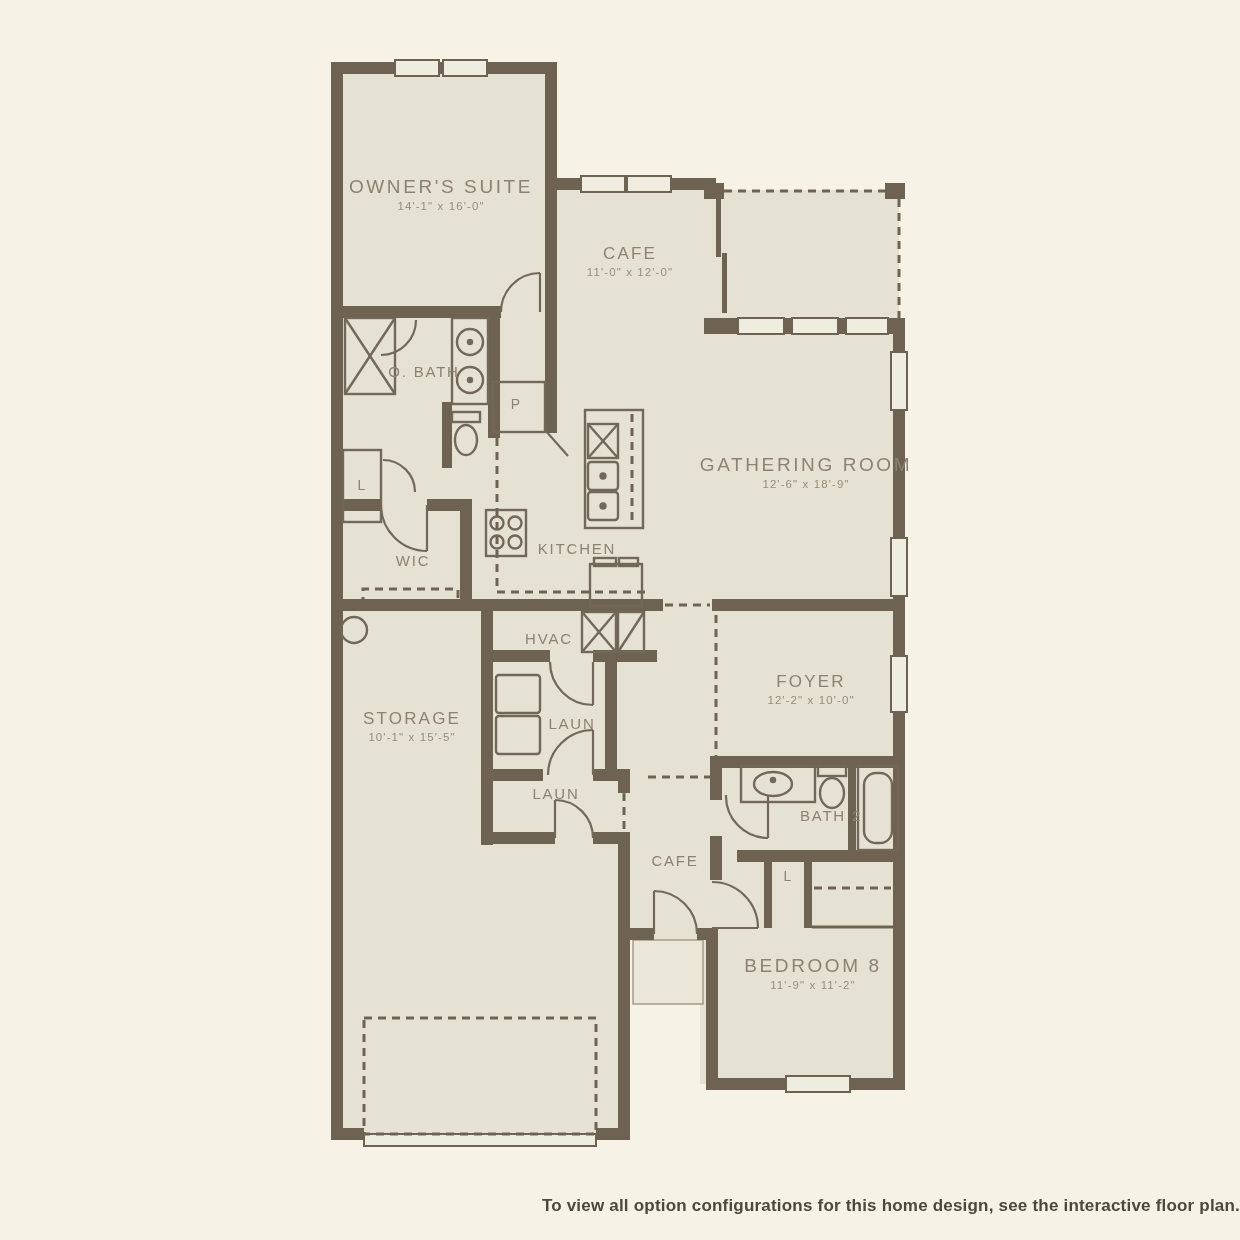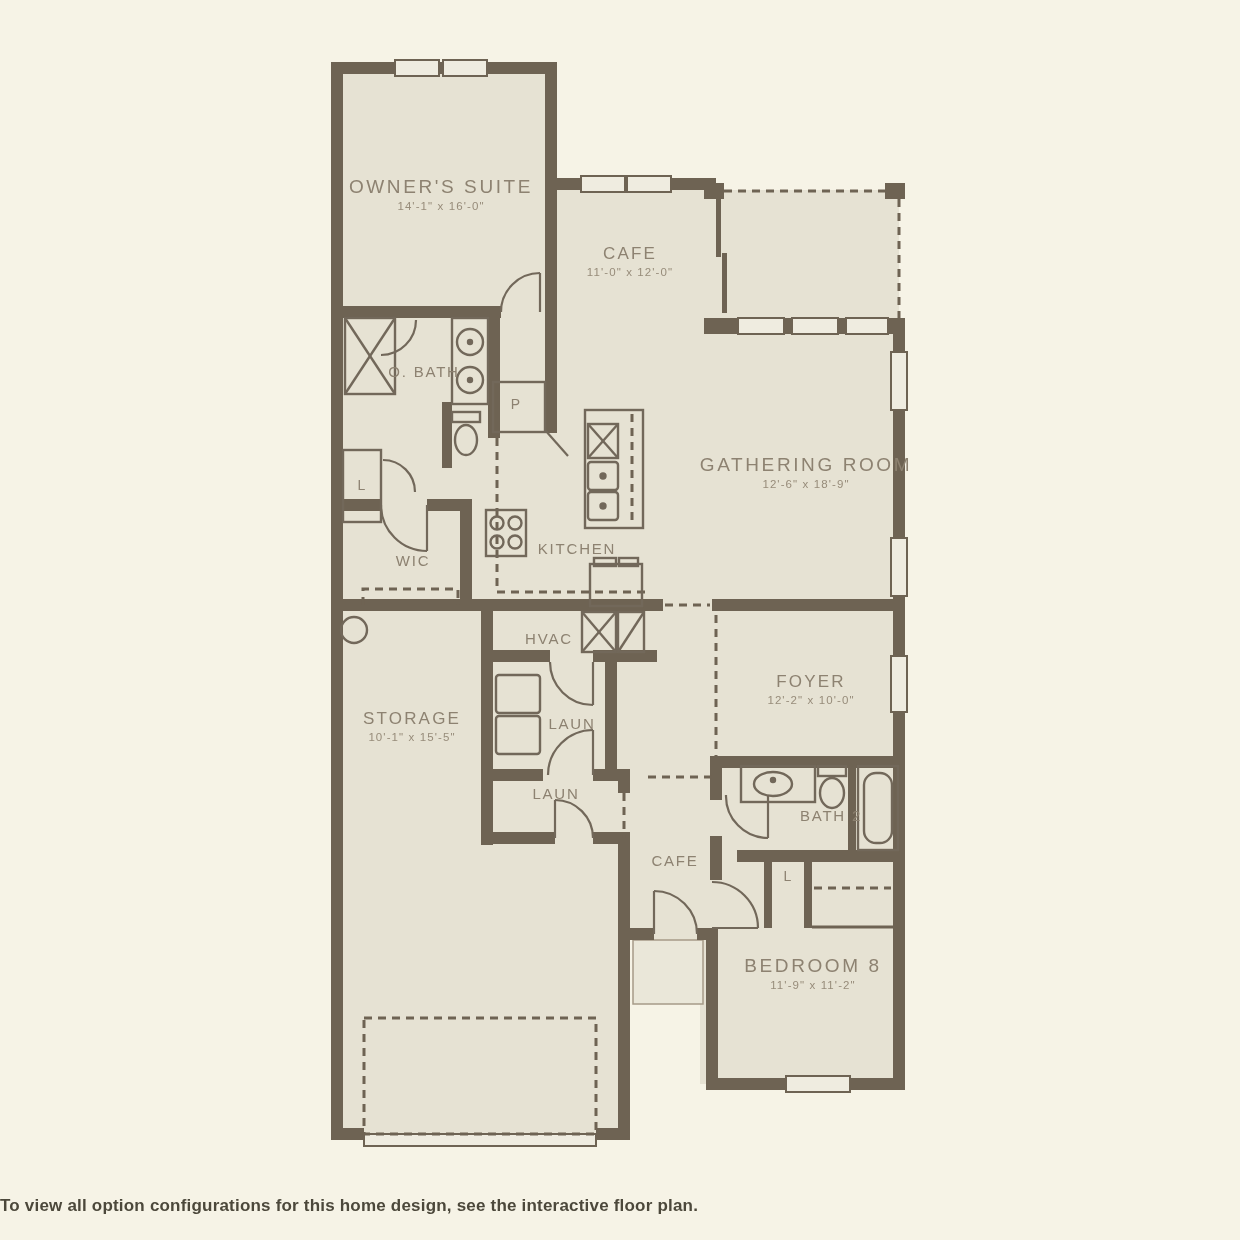--- a/index.html
+++ b/index.html
@@ -10,21 +10,21 @@
   }
   .plan-svg{position:absolute;left:0;top:0;}
   .labels{position:absolute;left:0;top:0;width:100%;height:100%;pointer-events:none;}
   .room-label{position:absolute;transform:translate(-50%,-50%);text-align:center;color:#8d8271;white-space:nowrap;}
   .room-label .rn{font-size:19px;letter-spacing:2.6px;font-weight:400;}
   .room-label.md .rn{font-size:17px;letter-spacing:2.2px;}
   .room-label.sm .rn{font-size:15px;letter-spacing:1.8px;}
   .room-label .rd{font-size:11.5px;letter-spacing:1.1px;color:#978c7a;margin-top:2px;}
   .closet-label{position:absolute;transform:translate(-50%,-50%);font-size:14px;letter-spacing:1px;color:#8d8271;}
   .caption{
-    position:absolute;left:0;right:0;top:1196px;text-align:left;
+    position:absolute;left:0;right:0;top:1196px;text-align:right;
     font-size:17px;font-weight:700;color:#4c483b;letter-spacing:.2px;
   }
 </style>
 </head>
 <body>
 
 <div class="stage">
 
   <svg class="plan-svg" width="1240" height="1240" viewBox="0 0 1240 1240">
 

